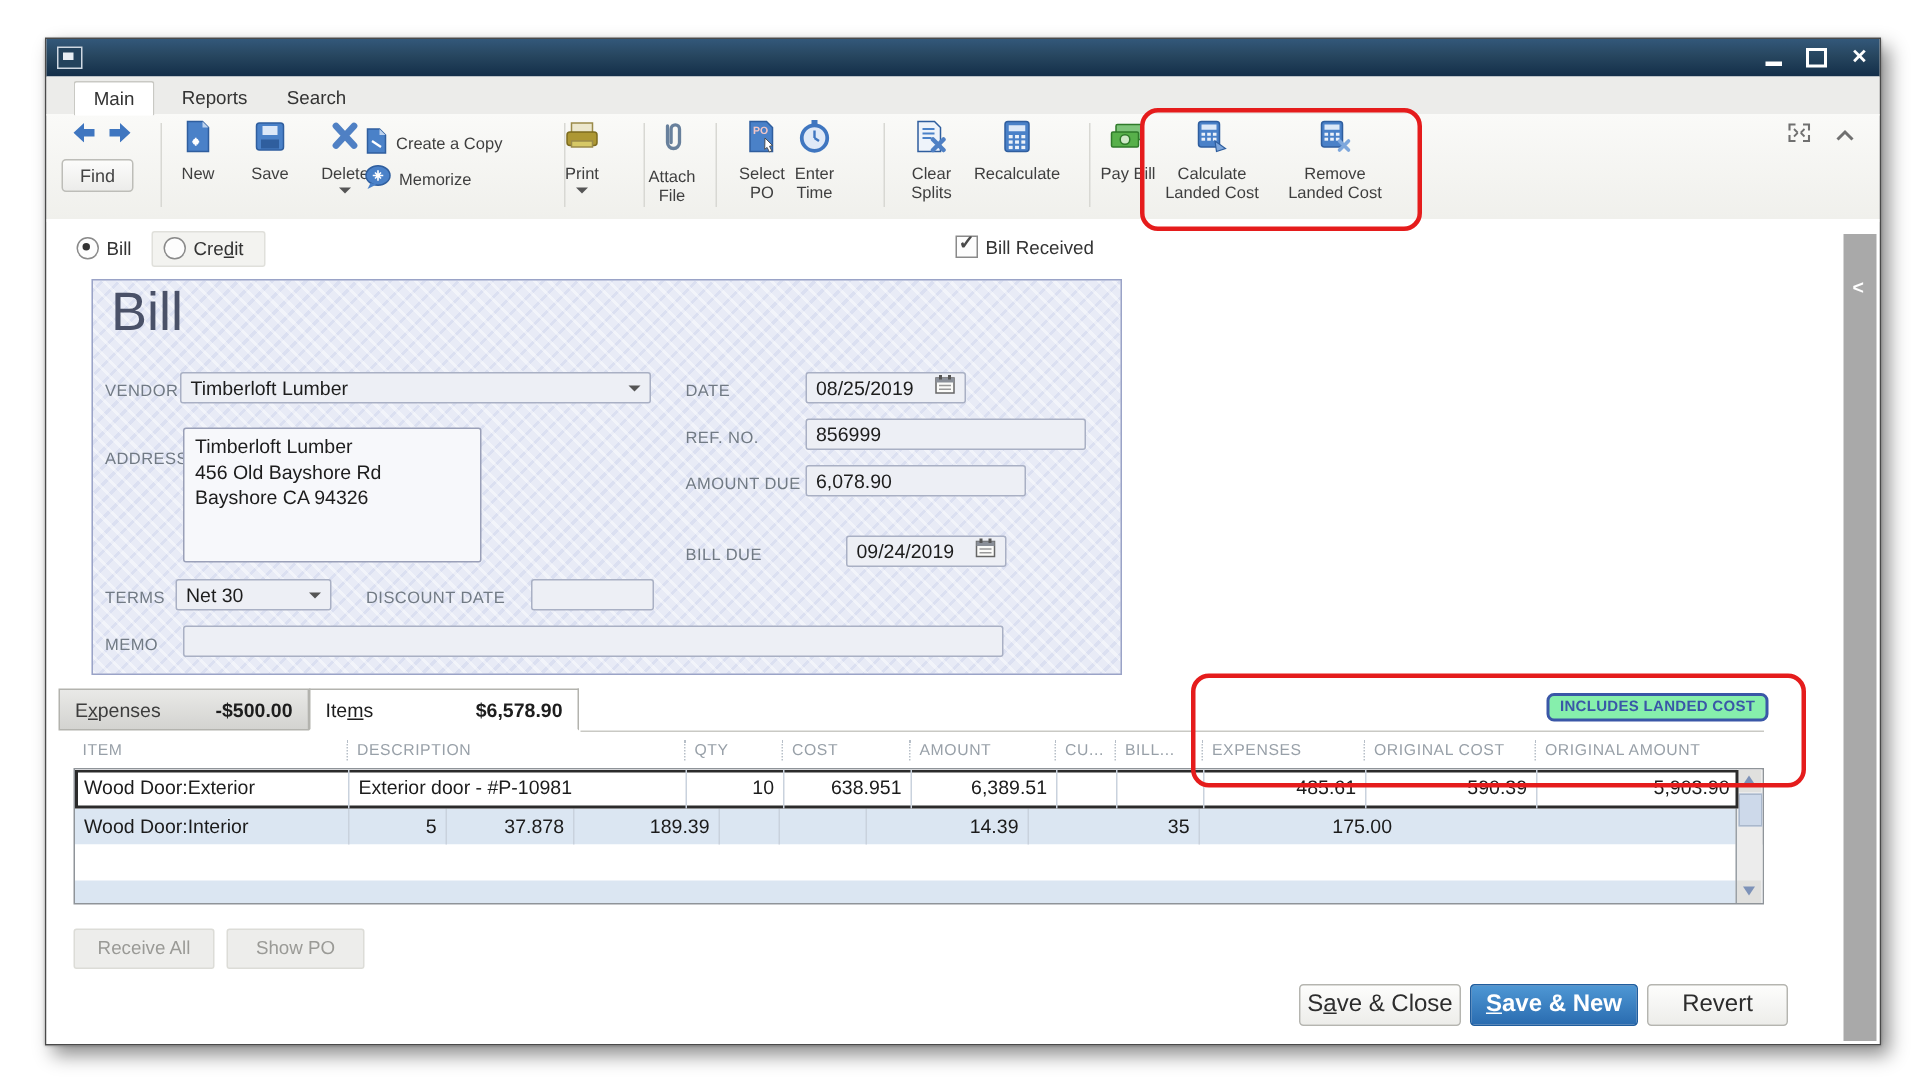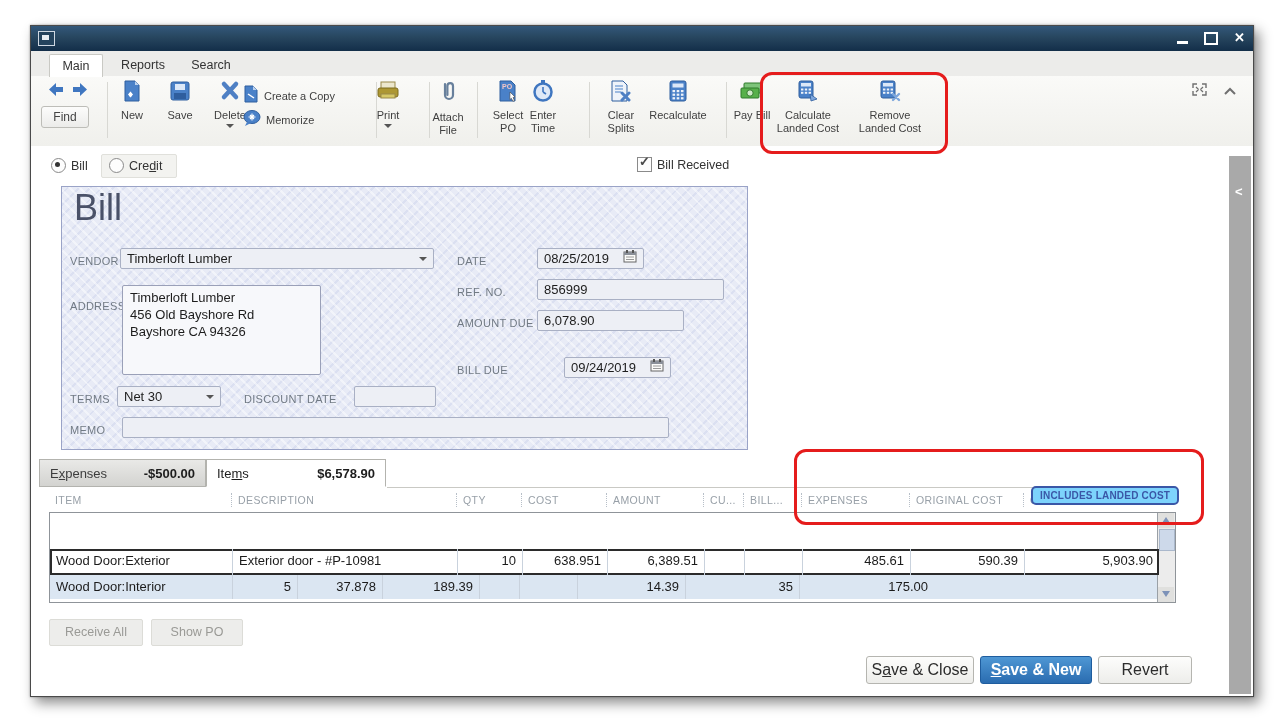--- a/index.html
+++ b/index.html
@@ -63,34 +63,34 @@
   .cal-field{display:flex;align-items:center;justify-content:space-between;gap:6px;}
   input.ffield{margin:0;font-family:"Liberation Sans",sans-serif;}
   
   .dtab{position:absolute;top:313px;height:28px;box-sizing:border-box;border:1px solid #b3b3ae;
         display:flex;align-items:center;justify-content:space-between;padding:0 10px;font-size:13px;}
   .dtab.inactive{background:linear-gradient(#e9e9e7,#d3d3d0);color:#3d3d3d;}
   .dtab.active{background:#fff;border-bottom:1px solid #fff;z-index:5;color:#1d1d1d;}
   .dtab .amt{font-weight:bold;color:#1d1d1d;}
   .tab-baseline{position:absolute;top:341px;height:1px;background:#c9c9c4;}
   .lc-badge{position:absolute;top:316px;height:15px;line-height:15px;padding:0 7px;border:2px solid #3a57a7;
-            border-radius:5px;color:#3a57a7;font-size:10px;font-weight:bold;letter-spacing:.2px;background:#7dd3fc;z-index:6;margin-top:24px;}
+            border-radius:5px;color:#3a57a7;font-size:10px;font-weight:bold;letter-spacing:.2px;background:#86efac;z-index:6;}
   
   .items-table{position:absolute;left:18px;top:342px;width:1127px;}
   .hrow{display:flex;height:24px;align-items:center;}
   .hcell{box-sizing:border-box;font-size:10.5px;color:#98a0a8;letter-spacing:.4px;padding:0 6px;
          border-left:1px dotted #b7bfc8;height:14px;line-height:14px;overflow:hidden;white-space:nowrap;}
   .hcell:first-child{border-left:none;}
   .grid{position:relative;border:1px solid #8f9499;height:89px;background:#fff;overflow:hidden;}
   .trow{display:flex;width:1109px;}
   .cell{box-sizing:border-box;border-left:1px solid #c9d2dd;padding:4px 6px;font-size:13px;color:#1b1b1b;
         overflow:hidden;white-space:nowrap;height:100%;}
   .cell:first-child{border-left:none;}
   .num{text-align:right;}
-  .row-sel{height:26px;background:#fff;box-shadow:inset 0 0 0 2px #2b2b2b;position:relative;z-index:2;margin-top:36px;}
+  .row-sel{height:26px;background:#fff;box-shadow:inset 0 0 0 2px #2b2b2b;position:relative;z-index:2;}
   .row-alt{height:24px;background:#dbe6f2;}
   .row-empty-w{height:24px;background:#fff;}
   .row-empty-b{height:15px;background:#dbe6f2;}
   .c0{width:182px}.c1{width:225px}.c2{width:65px}.c3{width:85px}.c4{width:97px}
   .c5{width:40px}.c6{width:58px}.c7{width:108px}.c8{width:114px}.c9{width:135px}
   .vscroll{position:absolute;right:0;top:0;bottom:0;width:17px;background:#ececec;border-left:1px solid #9aa0a6;}
   .sb-btn{position:absolute;left:0;width:16px;height:15px;background:#e0e0de;}
   .tri-up{width:0;height:0;border-left:4px solid transparent;border-right:4px solid transparent;
           border-bottom:6px solid #7d92b8;margin:4px auto;}
   .tri-down{width:0;height:0;border-left:4px solid transparent;border-right:4px solid transparent;

